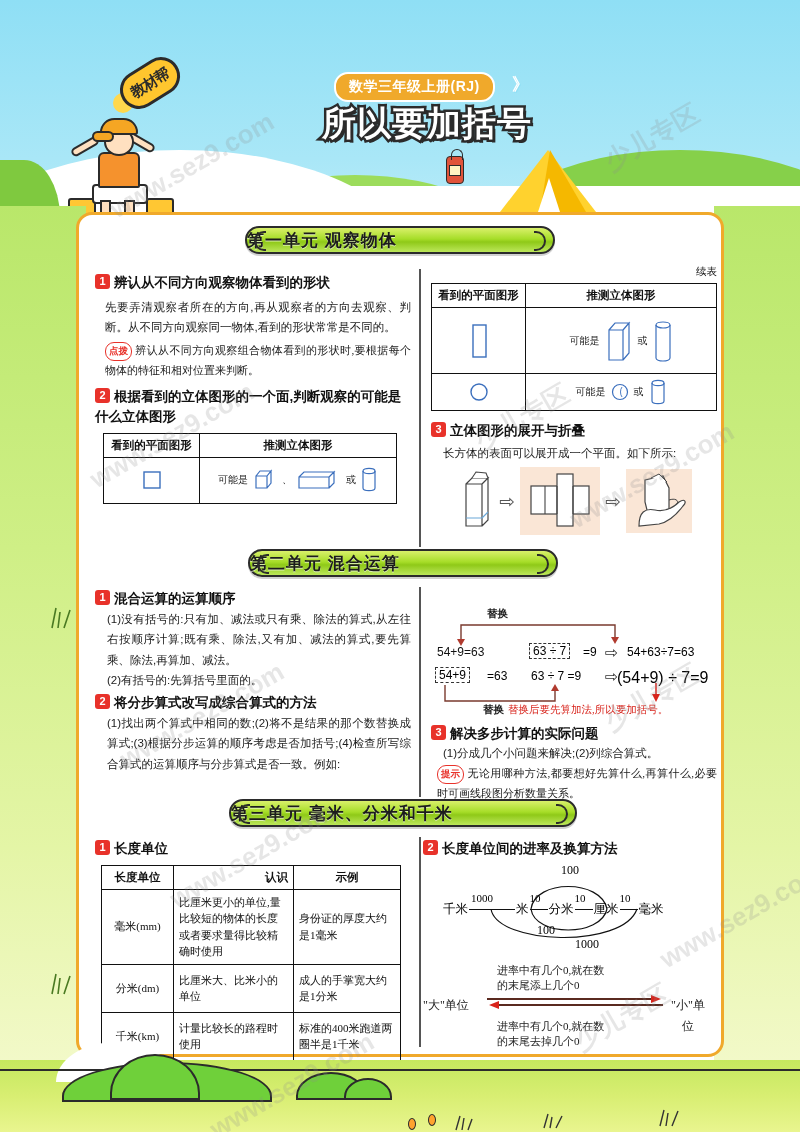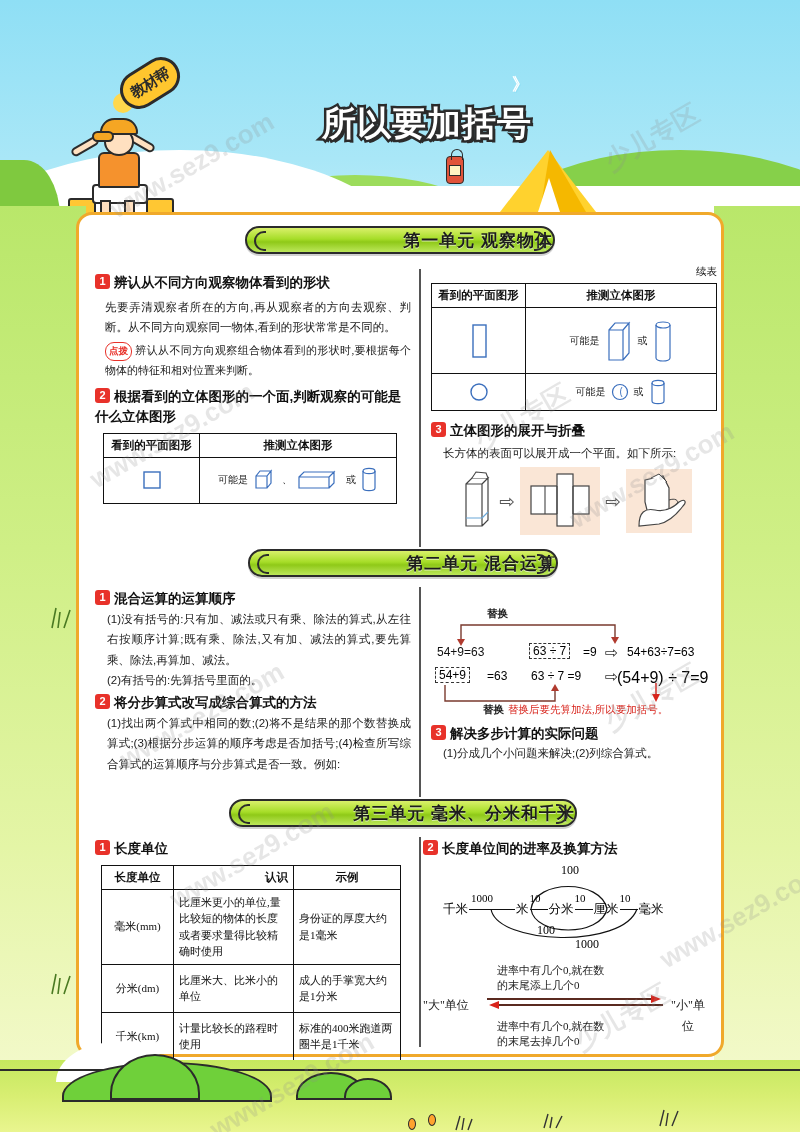--- a/index.html
+++ b/index.html
@@ -168,21 +168,21 @@
   .card {
     position:absolute; left:76px; top:212px; width:648px; height:845px;
     background:#ffffff; border:3px solid #f0a92b; border-radius:16px;
   }
 
   
   .unit-banner {
     position:relative; margin:0 auto; height:28px;
     background: linear-gradient(180deg,#d9f06a 0%, #a6dd28 46%, #8fc918 58%, #bce75a 100%);
     border:2px solid #2b2b2b; border-radius:15px;
-    display:flex; align-items:center; justify-content:flex-end;
+    display:flex; align-items:center; justify-content:flex-start;
     box-shadow: 0 2px 0 rgba(0,0,0,0.18);
   }
   .unit-banner .btxt {
     font-size:17px; font-weight:bold; color:#1c1c1c; letter-spacing:1px;
     text-shadow: 0 1px 0 rgba(255,255,255,0.6);
   }
   .unit-banner .cap-l, .unit-banner .cap-r {
     position:absolute; top:3px; width:12px; height:20px;
     border:2.5px solid #2b2b2b; color:transparent;
   }
@@ -280,20 +280,21 @@
     <div class="shoeL"></div>
     <div class="shoeR"></div>
     <div class="torso"></div>
     <div class="head"></div>
     <div class="cap"></div>
   </div>
 
   <div class="title-area">
     <div class="badge-jcb">教材帮</div>
     <div class="title-sub">所以要加括号</div>
+    <div class="grade-pill">数学三年级上册(RJ)</div>
     <div class="grade-chev">》</div>
   </div>
 
   <div class="side-deco-l"></div>
   <div class="side-deco-r"></div>
   <div class="sheet" style="background:transparent;"></div>
   <div class="card">
 
     <div class="unit-banner" style="width:310px; margin-top:11px;">
       <span class="cap-l"></span>
@@ -496,20 +497,23 @@
 
       <div style="display:flex; align-items:flex-start; gap:4px; margin-top:-4px;">
         <span class="body-k" style="font-size:10.5px; font-weight:bold; margin-left:52px;">替换</span>
         <span class="body-k redtxt" style="font-size:10.5px;">替换后要先算加法,所以要加括号。</span>
       </div>
 
       <div class="h-item" style="margin-top:4px;">
         <span class="num">3</span><span>解决多步计算的实际问题</span>
       </div>
       <div class="body-t" style="padding-left:12px;">(1)分成几个小问题来解决;(2)列综合算式。</div>
+      <div class="body-k" style="padding-left:6px; text-align:justify;">
+        <span class="tip">提示</span><span>无论用哪种方法,都要想好先算什么,再算什么,必要时可画线段图分析数量关系。</span>
+      </div>
     </div>
 
     <div class="unit-banner" style="width:348px; position:absolute; left:150px; top:584px;">
       <span class="cap-l"></span>
       <span class="btxt">第三单元  毫米、分米和千米</span>
       <span class="cap-r"></span>
     </div>
 
     <div class="divider" style="left:340px; top:622px; height:210px;"></div>
 

